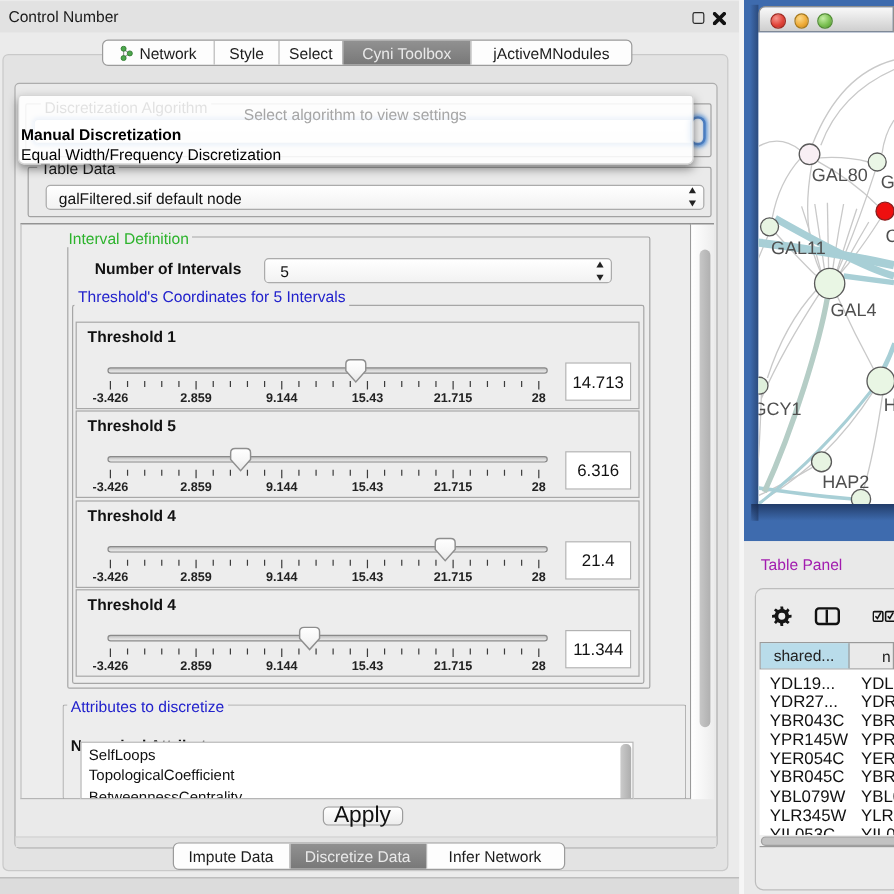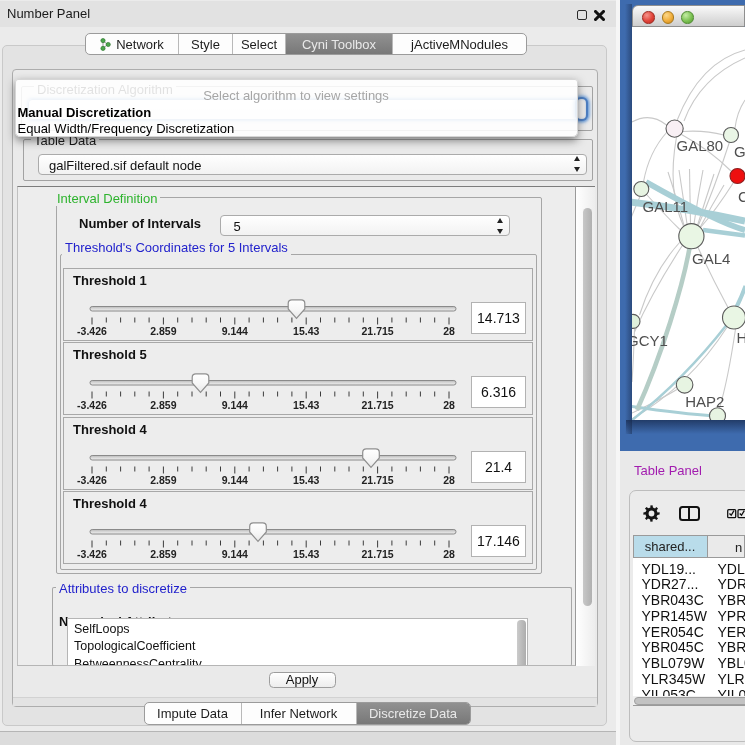--- a/index.html
+++ b/index.html
@@ -20,21 +20,21 @@
 .tlabel{position:absolute;left:9px;top:4px;font-size:13px;font-weight:bold;color:#111}
 .vfield{position:absolute;left:407px;top:33px;width:55px;height:32px;background:#fff;border:1px solid #b2b2b2;box-sizing:border-box;font-size:14px;color:#111;display:flex;align-items:center;justify-content:center}
 .slider{position:absolute;left:17px;top:30px}
 </style>
 </head>
 <body>
 <div id="stage">
 
 <div class="abs" style="left:0;top:0;width:616px;height:745px;background:#ebebeb"></div>
 <div class="abs" style="left:0;top:1px;width:616px;height:25.5px;background:#e2e2e2"></div>
-<div class="abs" style="left:7px;top:6px;font-size:13px;color:#1a1a1a">Number Panel</div>
+<div class="abs" style="left:7px;top:6px;font-size:13px;color:#1a1a1a">Control Number</div>
 <div class="abs" style="left:577px;top:10px;width:8px;height:7.6px;border:1.6px solid #2b2b2b;border-radius:2px"></div>
 <svg class="abs" style="left:594px;top:10.2px" width="11" height="11" viewBox="0 0 11 11">
       <path d="M1.5 1.5 L9.5 9.5 M9.5 1.5 L1.5 9.5" stroke="#111" stroke-width="3.1" stroke-linecap="round"></path>
     </svg>
 
 <div class="abs" style="left:1.5px;top:45px;width:605px;height:681px;background:#e3e3e3;border:1px solid #c9c9c9;border-radius:5px;box-sizing:border-box"></div>
 
 <div class="abs" style="left:12px;top:69px;width:586px;height:638px;background:#eaeaea;border:1px solid #adadad;border-radius:4px;box-sizing:border-box"></div>
 
 <div class="seg abs" style="left:85px;top:33px;width:440px;height:20px">
@@ -142,38 +142,38 @@
         <rect x="9" y="7.5" width="366" height="4.5" rx="2.2" fill="url(#grv)" stroke="#8a8a8a" stroke-width="1"></rect>
         <path d="M11.0 18.5 v7 M25.3 18.5 v5 M39.6 18.5 v5 M53.8 18.5 v5 M68.1 18.5 v5 M82.4 18.5 v7 M96.7 18.5 v5 M111.0 18.5 v5 M125.2 18.5 v5 M139.5 18.5 v5 M153.8 18.5 v7 M168.1 18.5 v5 M182.4 18.5 v5 M196.6 18.5 v5 M210.9 18.5 v5 M225.2 18.5 v7 M239.5 18.5 v5 M253.8 18.5 v5 M268.0 18.5 v5 M282.3 18.5 v5 M296.6 18.5 v7 M310.9 18.5 v5 M325.2 18.5 v5 M339.4 18.5 v5 M353.7 18.5 v5 M368.0 18.5 v7" stroke="#3c3c3c" stroke-width="1"></path>
         <text x="11" y="36" font-size="10.5" font-weight="bold" fill="#222" text-anchor="middle" font-family="Liberation Sans,sans-serif">-3.426</text>
         <text x="82.4" y="36" font-size="10.5" font-weight="bold" fill="#222" text-anchor="middle" font-family="Liberation Sans,sans-serif">2.859</text>
         <text x="153.8" y="36" font-size="10.5" font-weight="bold" fill="#222" text-anchor="middle" font-family="Liberation Sans,sans-serif">9.144</text>
         <text x="225.2" y="36" font-size="10.5" font-weight="bold" fill="#222" text-anchor="middle" font-family="Liberation Sans,sans-serif">15.43</text>
         <text x="296.6" y="36" font-size="10.5" font-weight="bold" fill="#222" text-anchor="middle" font-family="Liberation Sans,sans-serif">21.715</text>
         <text x="368" y="36" font-size="10.5" font-weight="bold" fill="#222" text-anchor="middle" font-family="Liberation Sans,sans-serif">28</text>
         <path d="M168.7 10 L168.7 4.4 Q168.7 0.8 172.4 0.8 L181.6 0.8 Q185.3 0.8 185.3 4.4 L185.3 10 L177.0 19.3 Z" fill="url(#thg)" stroke="#8e8e8e" stroke-width="1.2"></path>
       </svg>
-<div class="vfield">17.146</div>
+<div class="vfield">11.344</div>
 </div>
 
 <div class="gbox" style="left:52px;top:587px;width:519.5px;height:79px;border-bottom:none;border-color:#a6a6a6"></div>
 <div class="gtitle" style="left:56px;top:581px;background:#ededed;color:#2222cc">Attributes to discretize</div>
 <div class="abs" style="left:59px;top:614px;font-size:13px;font-weight:bold;color:#111">Numerical Attributes</div>
 <div class="abs" style="left:67px;top:617.5px;width:461px;height:48.5px;background:#fff;border:1px solid #b5b5b5;box-sizing:border-box;overflow:hidden">
   <div style="position:absolute;left:6px;top:2px;font-size:12.5px;color:#111;line-height:17.6px">SelfLoops<br>TopologicalCoefficient<br>BetweennessCentrality</div>
   <div style="position:absolute;right:1.5px;top:1.5px;width:9px;height:60px;background:linear-gradient(90deg,#cbcbcb,#adadad);border-radius:4px"></div>
 </div>
 <div class="abs" style="left:13px;top:697px;width:584px;height:9px;background:#e3e3e3;border-top:1px solid #d2d2d2;box-sizing:border-box"></div>
 
-<div class="abs" style="left:268.5px;top:671.5px;width:67px;height:16px;background:linear-gradient(#ffffff,#ededed);border:1px solid #9d9d9d;border-radius:4.5px;box-sizing:border-box;font-size:13px;color:#111;display:flex;align-items:center;justify-content:center">Apply</div>
+<div class="abs" style="left:268.5px;top:671.5px;width:67px;height:16px;background:linear-gradient(#ffffff,#ededed);border:1px solid #9d9d9d;border-radius:4.5px;box-sizing:border-box;font-size:19px;color:#111;display:flex;align-items:center;justify-content:center">Apply</div>
 
 <div class="seg abs" style="left:143.5px;top:702px;width:325px;height:21px">
  <div class="s" style="width:96px">Impute Data</div>
+ <div class="s dark" style="width:114px">Discretize Data</div>
  <div class="s" style="flex:1">Infer Network</div>
- <div class="s dark" style="width:114px">Discretize Data</div>
 </div>
 
 <div class="abs" style="left:0;top:731px;width:616px;height:14px;background:#dcdcdc;border-top:1px solid #b5b5b5;box-sizing:border-box"></div>
 
 <div class="abs" style="left:14.5px;top:79px;width:563px;height:57.5px;background:rgba(255,255,255,0.875);border:1px solid #d6d6d6;border-radius:3px 3px 5px 5px;box-shadow:0 3.5px 8px rgba(45,45,45,0.55);box-sizing:border-box">
  <div style="position:absolute;left:0;right:0;top:8px;text-align:center;font-size:13px;color:#a6a6a6">Select algorithm to view settings</div>
  <div style="position:absolute;left:2px;top:24.5px;font-size:13px;font-weight:bold;color:#000">Manual Discretization</div>
  <div style="position:absolute;left:2px;top:41px;font-size:13px;color:#000">Equal Width/Frequency Discretization</div>
 </div>
 

